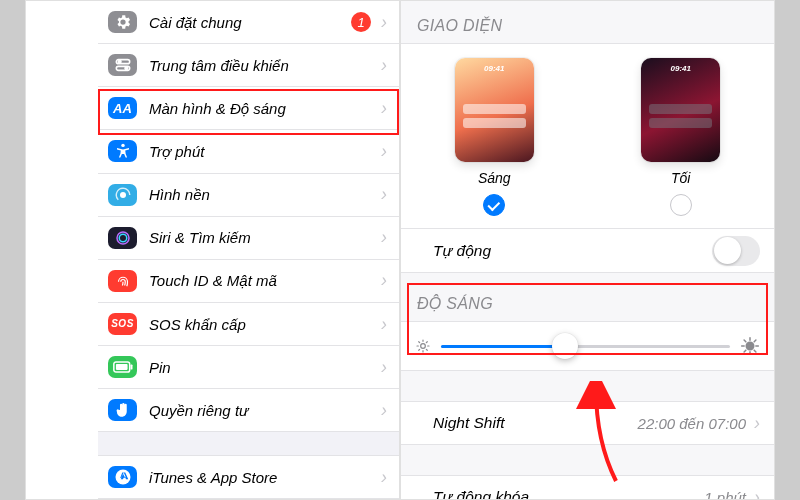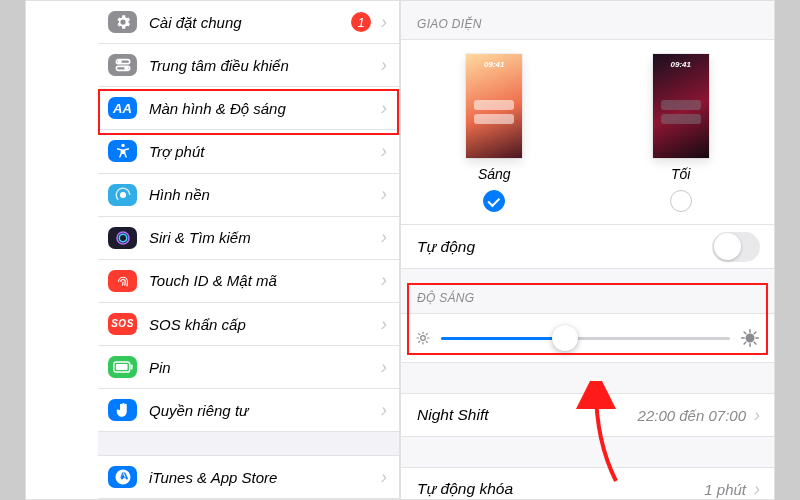--- a/index.html
+++ b/index.html
@@ -23,38 +23,38 @@
   .gap { height: 24px; background:#f2f2f7; border-bottom:1px solid #e3e3e6; }
   .highlight-box-left { position:absolute; border:2px solid #ff1a1a; pointer-events:none; left:72px; right:0; top:88px; height:46px; }
 
   
   .ic-grey { background: #8e8e93; } .ic-blue { background:#007aff; }
   .ic-cyan { background:#32ade6; } .ic-dark { background:#1c1c2e; } .ic-red { background:#ff3b30; }
   .ic-green { background:#34c759; } .ic-sos { background:#ff3b30; } .ic-ctrl { background: #8e8e93; }
   .ic-priv { background:#007aff; } .ic-store { background:#007aff; } .ic-brightness{ background:#007aff; }
 
   
-  .section-header { font-size:12px; color:#8a8a8e; padding: 16px 16px 8px 16px; letter-spacing:0.3px; text-transform:uppercase; }
+  .section-header { font-size:16px; color:#8a8a8e; padding: 16px 16px 8px 16px; letter-spacing:0.3px; text-transform:uppercase; }
   .appearance { background:#fff; padding: 14px 0 12px 0; border-top:1px solid #e3e3e6; border-bottom:1px solid #e3e3e6; display:flex; flex-direction:column; }
   .appearance-row { display:flex; justify-content:space-around; }
   .phone-opt { display:flex; flex-direction:column; align-items:center; gap:8px; }
   .phone-opt .radio { width:22px; height:22px; border-radius:11px; border:1.5px solid #c7c7cc; display:flex; align-items:center; justify-content:center; }
   .phone-opt .radio.sel { background:#007aff; border-color:#007aff; }
   .phone-opt .radio.sel::after { content:""; width:9px; height:5px; border:2px solid #fff; border-top:none; border-right:none; transform: rotate(-45deg) translate(0,-1px); }
   .phone-opt .opt-label { font-size:14px; color:#000; }
 
-  .phone-prev { width:56px; height:104px; border-radius:0; position:relative; overflow:hidden; box-shadow: 0 0 0 1px rgba(0,0,0,.05), 0 4px 10px rgba(0,0,0,.12); }
+  .phone-prev { width:79px; height:104px; border-radius:10px; position:relative; overflow:hidden; box-shadow: 0 0 0 1px rgba(0,0,0,.05), 0 4px 10px rgba(0,0,0,.12); }
   .phone-prev.light { background: linear-gradient(160deg,#ffd9a0 0%,#ef6f4d 55%,#4a1620 100%); }
   .phone-prev.dark { background: linear-gradient(155deg,#1a0e1e 0%,#8c1532 55%,#150a12 100%); }
   .phone-prev .time { position:absolute; top:6px; width:100%; text-align:center; font-size:8px; font-weight:600; color:#fff; }
   .phone-prev .bar1 { position:absolute; left:8px; right:8px; height:10px; top:46px; border-radius:3px; background:rgba(255,255,255,.55); }
   .phone-prev .bar2 { position:absolute; left:8px; right:8px; height:10px; top:60px; border-radius:3px; background:rgba(255,255,255,.55); }
   .phone-prev.dark .bar1, .phone-prev.dark .bar2 { background:rgba(120,120,128,.5); }
 
-  .row-r { display:flex; align-items:center; height:44px; padding:0 14px 0 16px; background:#fff; border-bottom:1px solid #e3e3e6; }
+  .row-r { display:flex; align-items:center; height:44px; padding:0 14px 0 32px; background:#fff; border-bottom:1px solid #e3e3e6; }
   .row-r.top-border { border-top:1px solid #e3e3e6; }
   .row-r .label { font-size:15.5px; color:#000; flex:1; }
   .row-r .detail { font-size:15px; color:#8a8a8e; }
   .row-r .chev { color:#c7c7cc; font-size:18px; padding-left:8px; }
 
   .toggle { width:48px; height:30px; border-radius:15px; background:#e9e9eb; position:relative; }
   .toggle .knob { width:27px; height:27px; border-radius:50%; background:#fff; position:absolute; top:1.5px; left:1.5px; box-shadow:0 1px 3px rgba(0,0,0,.25); }
 
   .brightness-box { background:#fff; padding: 14px 14px; display:flex; align-items:center; gap:10px; border-top:1px solid #e3e3e6; border-bottom:1px solid #e3e3e6; }
   .sun-sm, .sun-lg { color:#8a8a8e; display:flex; }

